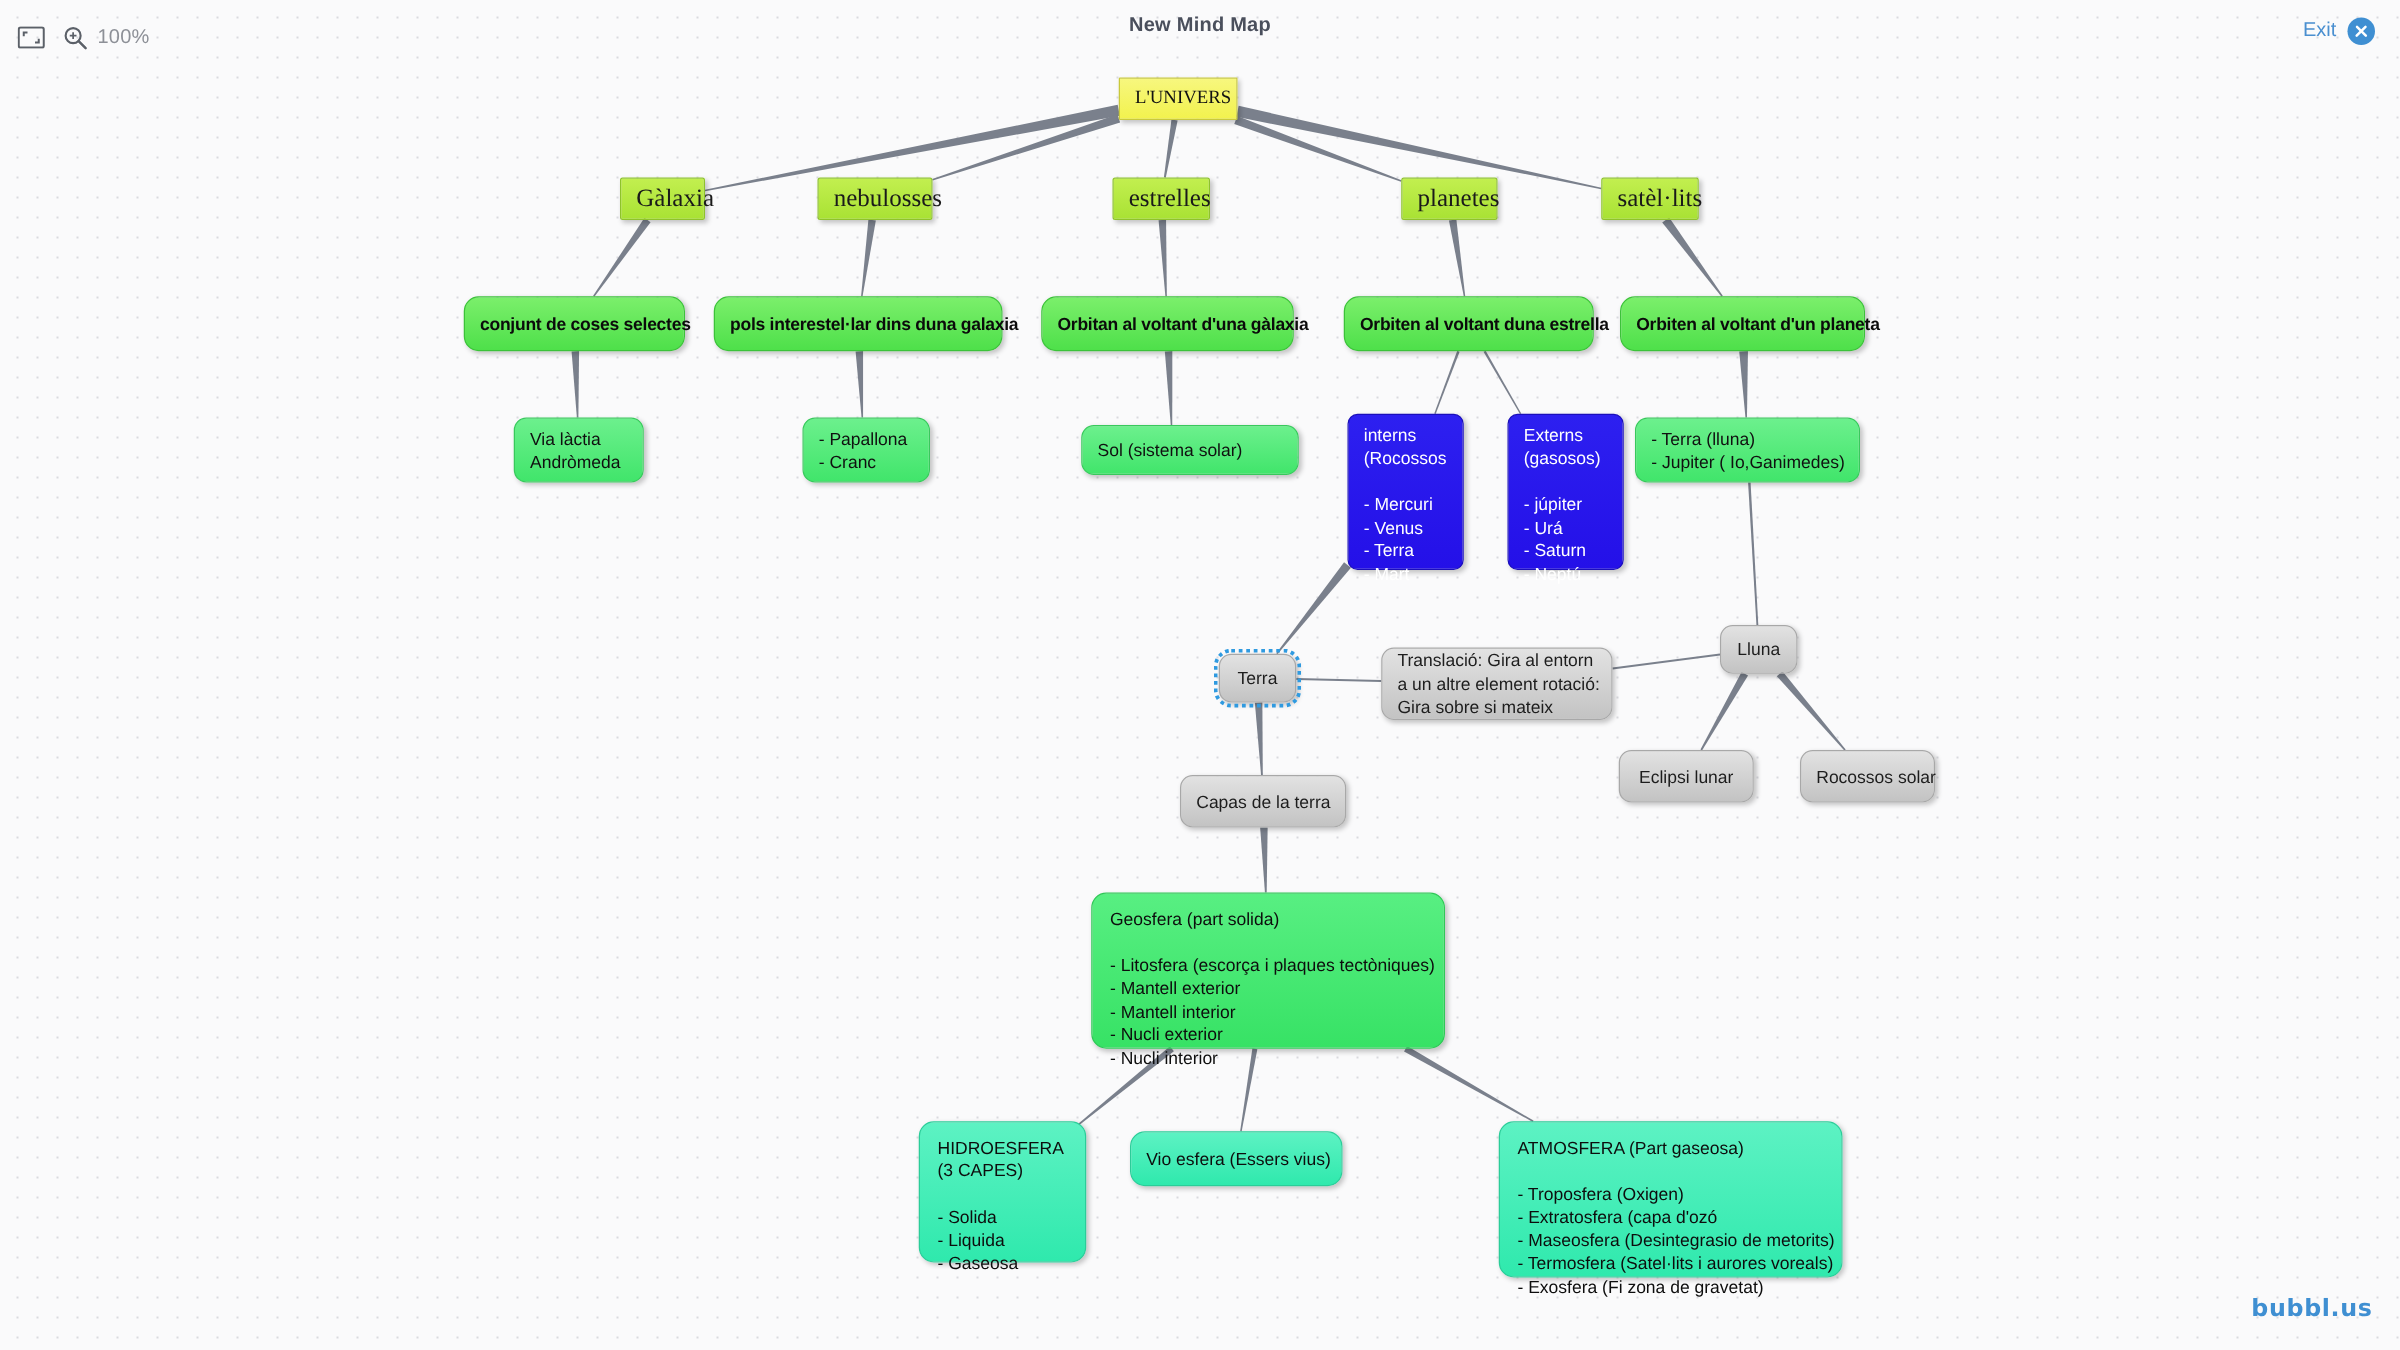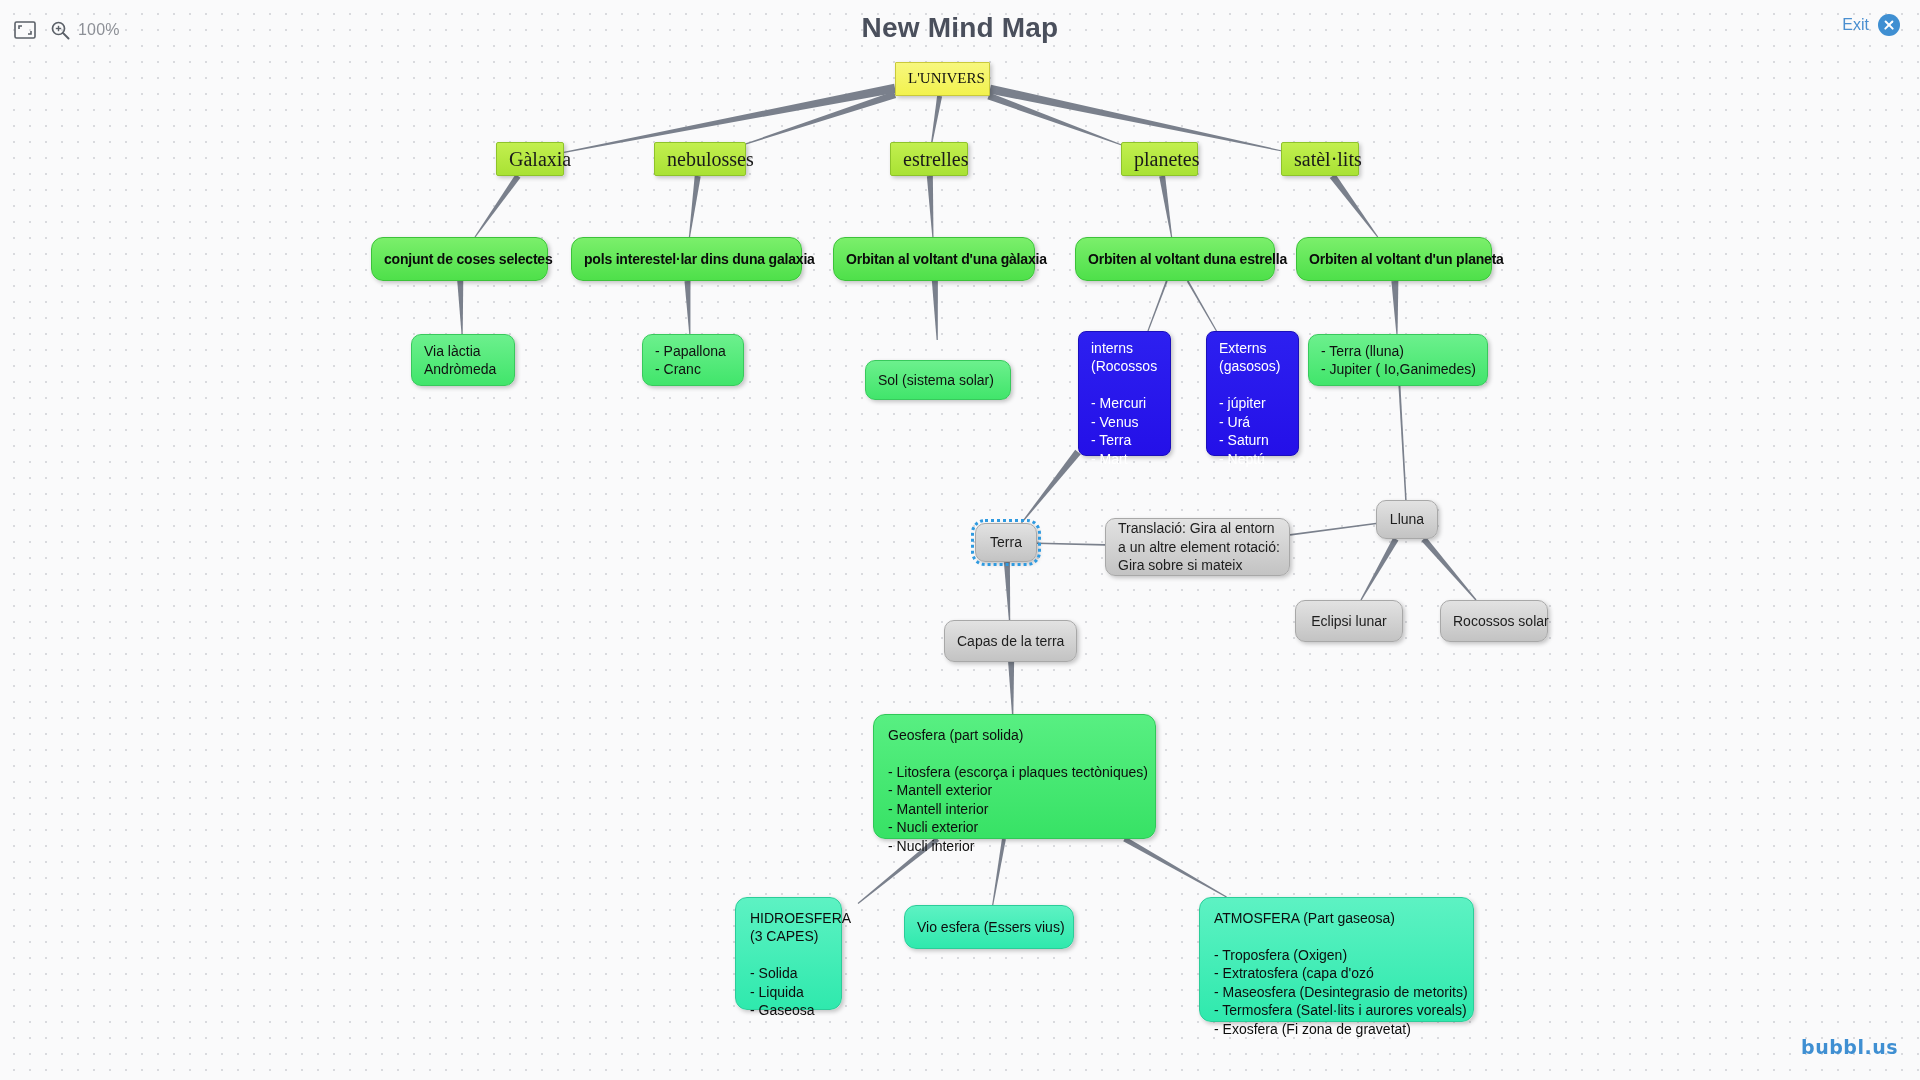--- a/index.html
+++ b/index.html
@@ -36,21 +36,21 @@
     cursor: pointer;
   }
   #fit-icon svg { display:block; }
   #zoom-group { display: flex; align-items: center; gap: 8px; cursor: pointer; }
   #zoom-level {
     font-size: 16px; color: #8d9097; letter-spacing: .2px;
   }
   #map-title {
     position: absolute; left: 0; right: 0; top: 12px;
     text-align: center;
-    font-size: 28px; font-weight: bold; color: #4a4f5c;
+    font-size: 16px; font-weight: bold; color: #4a4f5c;
     letter-spacing: .2px;
     pointer-events: none;
   }
   #exit-group {
     position: absolute; right: 20px; top: 14px;
     display: flex; align-items: center; gap: 9px; cursor: pointer;
   }
   #exit-label { font-size: 16px; color: #4a8fd0; }
   #exit-close {
     width: 22px; height: 22px; border-radius: 50%;
@@ -262,21 +262,21 @@
       <div class="node n-lime pad" style="left: 1281px; top: 142px; width: 78px; height: 34px;"><span class="nlabel">satèl·lits</span></div>
       <div class="node n-green pad" style="left: 371px; top: 237px; width: 177px; height: 44px;"><span class="nlabel">conjunt de coses selectes</span></div>
       <div class="node n-green pad" style="left: 571px; top: 237px; width: 231px; height: 44px;"><span class="nlabel">pols interestel·lar dins duna galaxia</span></div>
       <div class="node n-green pad" style="left: 833px; top: 237px; width: 202px; height: 44px;"><span class="nlabel">Orbitan al voltant d'una gàlaxia</span></div>
       <div class="node n-green pad" style="left: 1075px; top: 237px; width: 200px; height: 44px;"><span class="nlabel">Orbiten al voltant duna estrella</span></div>
       <div class="node n-green pad" style="left: 1296px; top: 237px; width: 196px; height: 44px;"><span class="nlabel">Orbiten al voltant d'un planeta</span></div>
       <div class="node n-mint pad" style="left: 411px; top: 334px; width: 104px; height: 52px;"><span class="nlabel">Via làctia
 Andròmeda</span></div>
       <div class="node n-mint pad" style="left: 642px; top: 334px; width: 102px; height: 52px;"><span class="nlabel">- Papallona
 - Cranc</span></div>
-      <div class="node n-mint pad" style="left: 865px; top: 360px; width: 146px; height: 40px;"><span class="nlabel">Sol (sistema solar)</span></div>
+      <div class="node n-mint pad" style="left: 865px; top: 340px; width: 174px; height: 40px;"><span class="nlabel">Sol (sistema solar)</span></div>
       <div class="node n-blue pad" style="left: 1078px; top: 331px; width: 93px; height: 125px;"><span class="nlabel">interns
 (Rocossos
 
 - Mercuri
 - Venus
 - Terra
 - Mart</span></div>
       <div class="node n-blue pad" style="left: 1206px; top: 331px; width: 93px; height: 125px;"><span class="nlabel">Externs
 (gasosos)
 
@@ -294,21 +294,21 @@
       <div class="node n-grey pad centered" style="justify-content: center; text-align: center; left: 1295px; top: 600px; width: 108px; height: 42px;"><span class="nlabel">Eclipsi lunar</span></div>
       <div class="node n-grey pad centered" style="justify-content: center; text-align: center; left: 1440px; top: 600px; width: 108px; height: 42px;"><span class="nlabel">Rocossos solar</span></div>
       <div class="node n-grey pad centered" style="justify-content: center; text-align: center; left: 944px; top: 620px; width: 133px; height: 42px;"><span class="nlabel">Capas de la terra</span></div>
       <div class="node n-emerald pad-big" style="left: 873px; top: 714px; width: 283px; height: 125px;"><span class="nlabel">Geosfera (part solida)
 
 - Litosfera (escorça i plaques tectòniques)
 - Mantell exterior
 - Mantell interior
 - Nucli exterior
 - Nucli interior</span></div>
-      <div class="node n-turq pad-big" style="left: 735px; top: 897px; width: 107px; height: 113px;"><span class="nlabel">HIDROESFERA
+      <div class="node n-turq pad-big" style="left: 735px; top: 897px; width: 134px; height: 113px;"><span class="nlabel">HIDROESFERA
 (3 CAPES)
 
 - Solida
 - Liquida
 - Gaseosa</span></div>
       <div class="node n-turq pad centered" style="align-items: center; justify-content: center; text-align: center; left: 904px; top: 905px; width: 170px; height: 44px;"><span class="nlabel">Vio esfera (Essers vius)</span></div>
       <div class="node n-turq pad-big" style="left: 1199px; top: 897px; width: 275px; height: 125px;"><span class="nlabel">ATMOSFERA (Part gaseosa)
 
 - Troposfera (Oxigen)
 - Extratosfera (capa d'ozó

